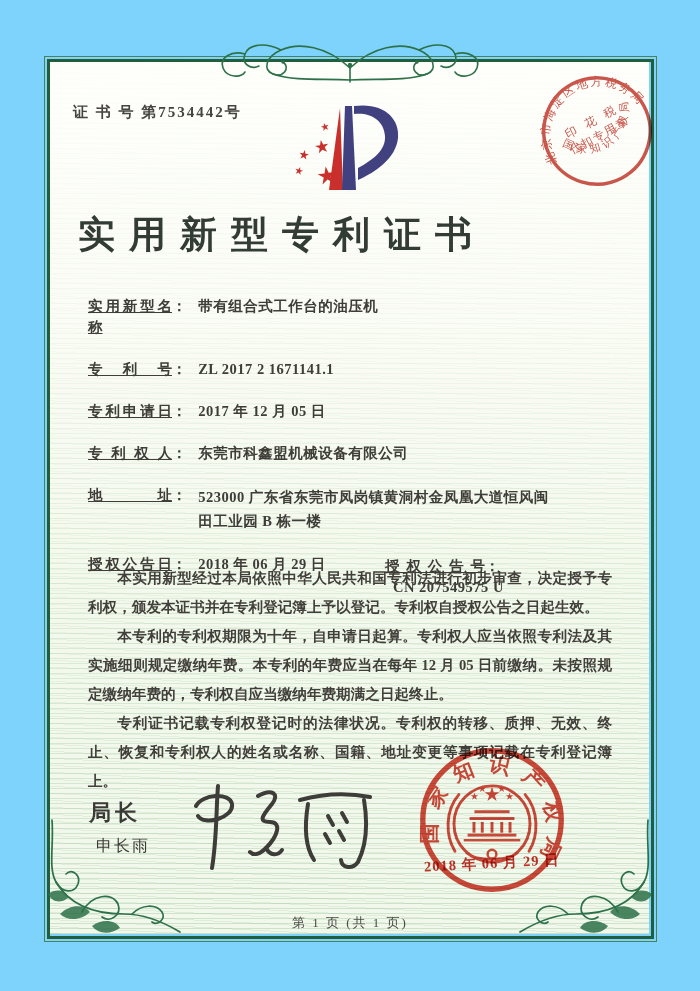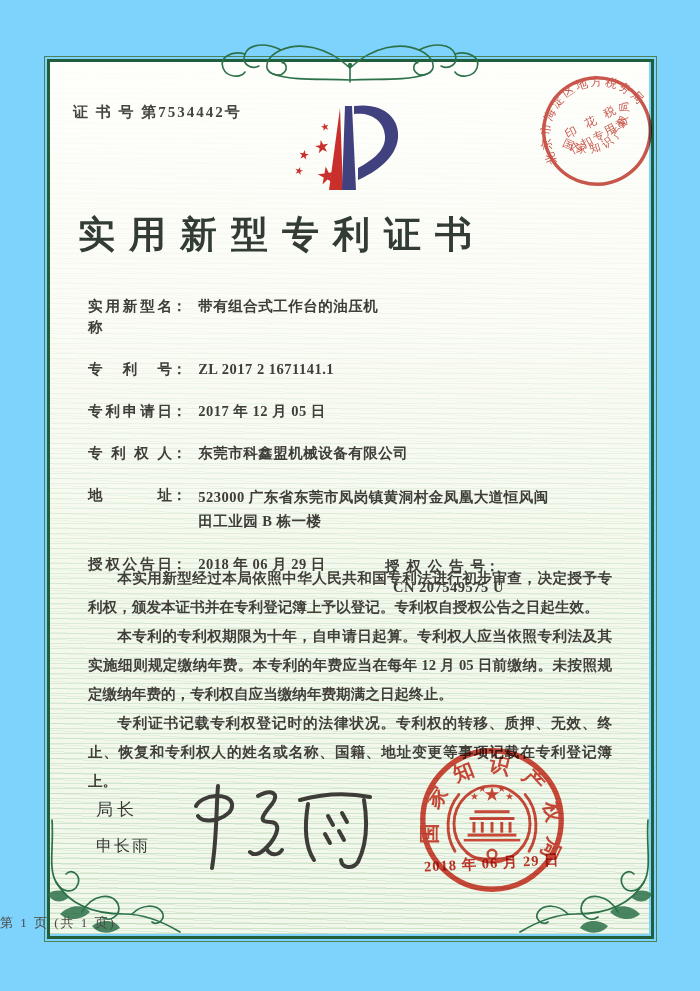--- a/index.html
+++ b/index.html
@@ -14,33 +14,33 @@
        repeating-linear-gradient(0deg,rgba(118,176,128,.34) 0 1px,rgba(255,255,255,0) 1px 5px),
        repeating-linear-gradient(3deg,rgba(118,176,128,.18) 0 1px,rgba(255,255,255,0) 1px 7px);
      background-color:#f3f8ec;}
   .orn{position:absolute;color:#2d7149;}
   
   .certno{position:absolute;left:73px;top:103px;font-size:15px;letter-spacing:2px;color:#45443f;font-weight:600;}
   .title{position:absolute;left:0;top:210px;width:564px;text-align:center;font-size:37px;font-weight:700;
          letter-spacing:14px;color:#323c34;}
   .fields{position:absolute;left:88px;top:296px;width:530px;font-size:14.5px;color:#3e3d38;font-weight:600;}
   .frow{position:relative;margin-bottom:21px;line-height:21px;}
-  .flabel{display:inline-block;width:84px;text-align:justify;text-align-last:justify;vertical-align:top;}
+  .flabel{display:inline-block;width:84px;text-align:justify;text-align-last:justify;vertical-align:top;text-decoration:underline;}
   .fcolon{display:inline-block;vertical-align:top;}
   .fvalue{display:inline-block;margin-left:8px;vertical-align:top;letter-spacing:.5px;}
   .addr-val{width:360px;line-height:24px;}
   .grant-right{position:absolute;left:297px;top:2px;}
   .grant-right .flabel{width:100px;}
   .paras{position:absolute;left:88px;top:564px;width:524px;font-size:14.6px;line-height:29px;
          color:#413f3a;text-align:justify;font-weight:bold;}
   .paras p{margin:0;text-indent:2em;}
-  .director-title{position:absolute;left:96px;top:798px;font-size:17px;font-weight:400;letter-spacing:4px;color:#3a3a36;}
+  .director-title{position:absolute;left:89px;top:798px;font-size:22px;font-weight:700;letter-spacing:4px;color:#3a3a36;}
   .director-name{position:absolute;left:96px;top:836px;font-size:16px;font-weight:400;letter-spacing:2px;color:#3a3a36;}
   .autograph{position:absolute;left:180px;top:776px;}
-  .footer{position:absolute;left:0;top:914px;width:700px;text-align:left;font-size:13px;letter-spacing:2px;color:#4a4a45;}
+  .footer{position:absolute;left:0;top:914px;width:700px;text-align:center;font-size:13px;letter-spacing:2px;color:#4a4a45;}
   
   .tax-stamp{position:absolute;left:536px;top:70px;width:122px;height:122px;transform:rotate(-28deg);
              mix-blend-mode:multiply;opacity:.85;}
   .seal{position:absolute;left:414px;top:742px;width:156px;height:156px;mix-blend-mode:multiply;opacity:.92;}
   .seal-date{position:absolute;left:424px;top:853px;width:170px;font-size:14.5px;font-weight:700;
              color:#c9332a;letter-spacing:1px;transform:rotate(-3deg);mix-blend-mode:multiply;}
   .logo{position:absolute;left:288px;top:100px;width:125px;height:95px;}
   svg text{font-family:"Liberation Serif","DejaVu Serif",serif;}
 </style>
 </head>

